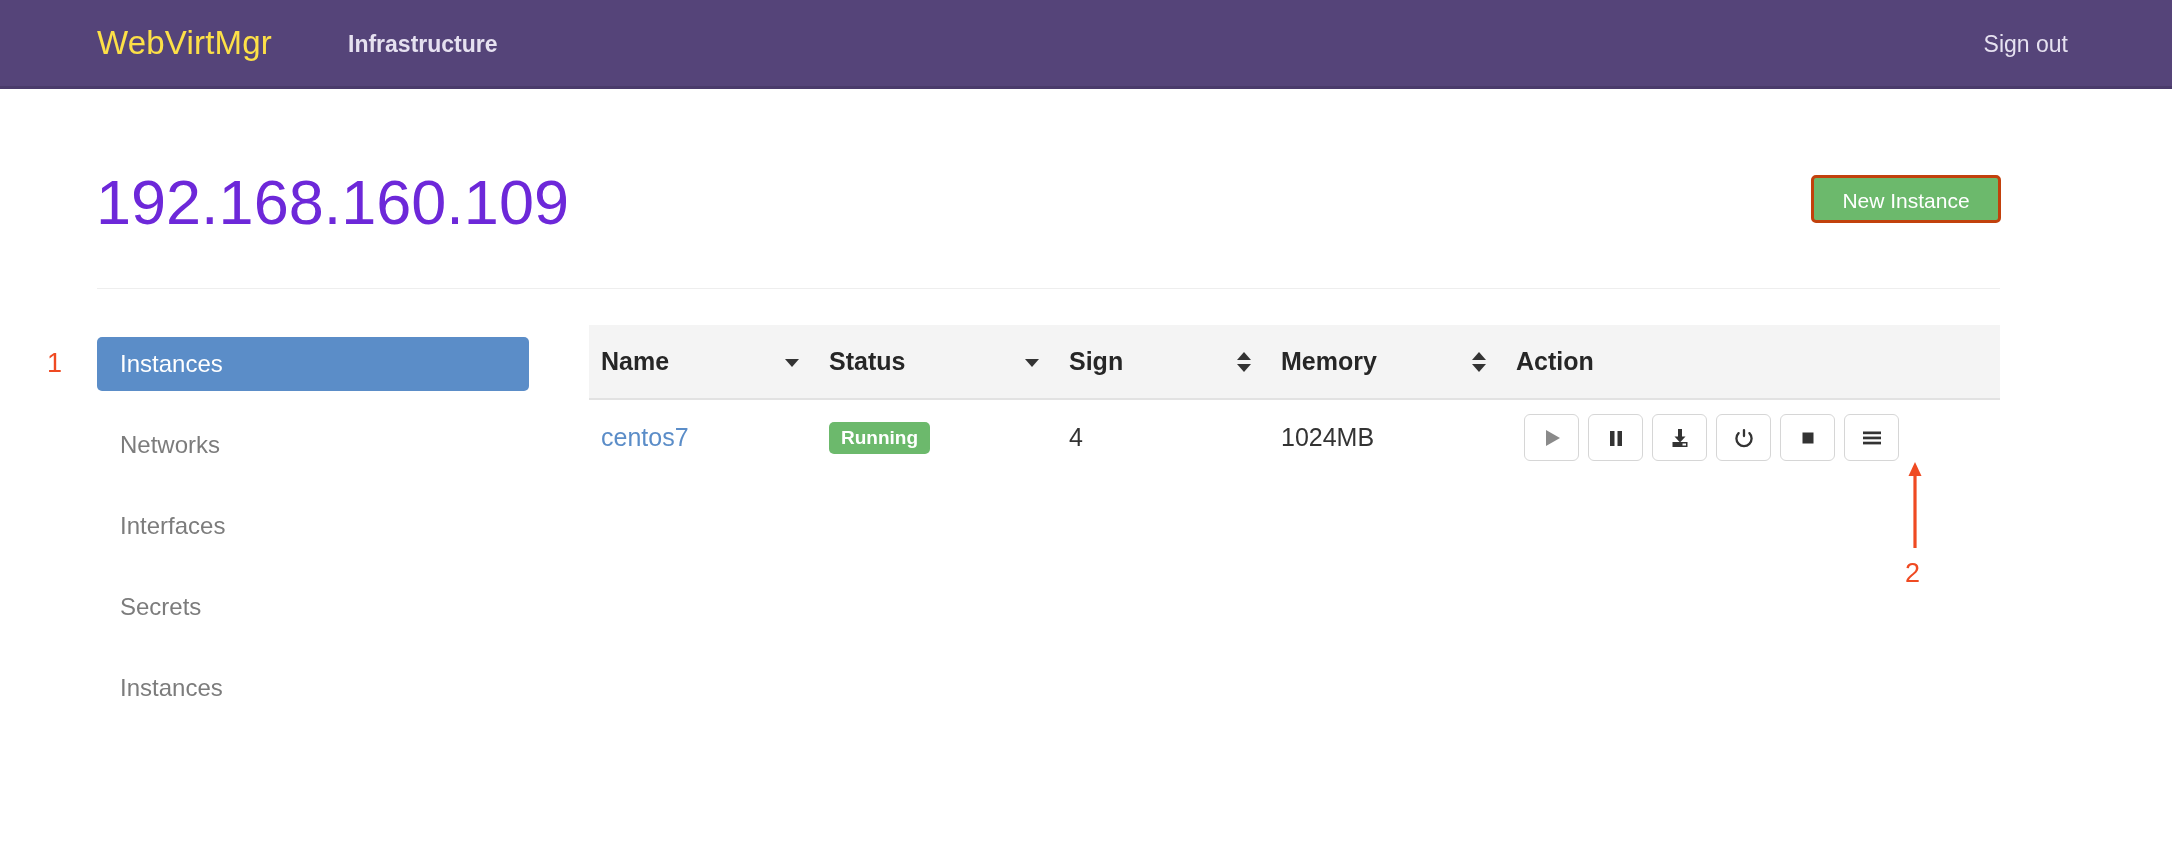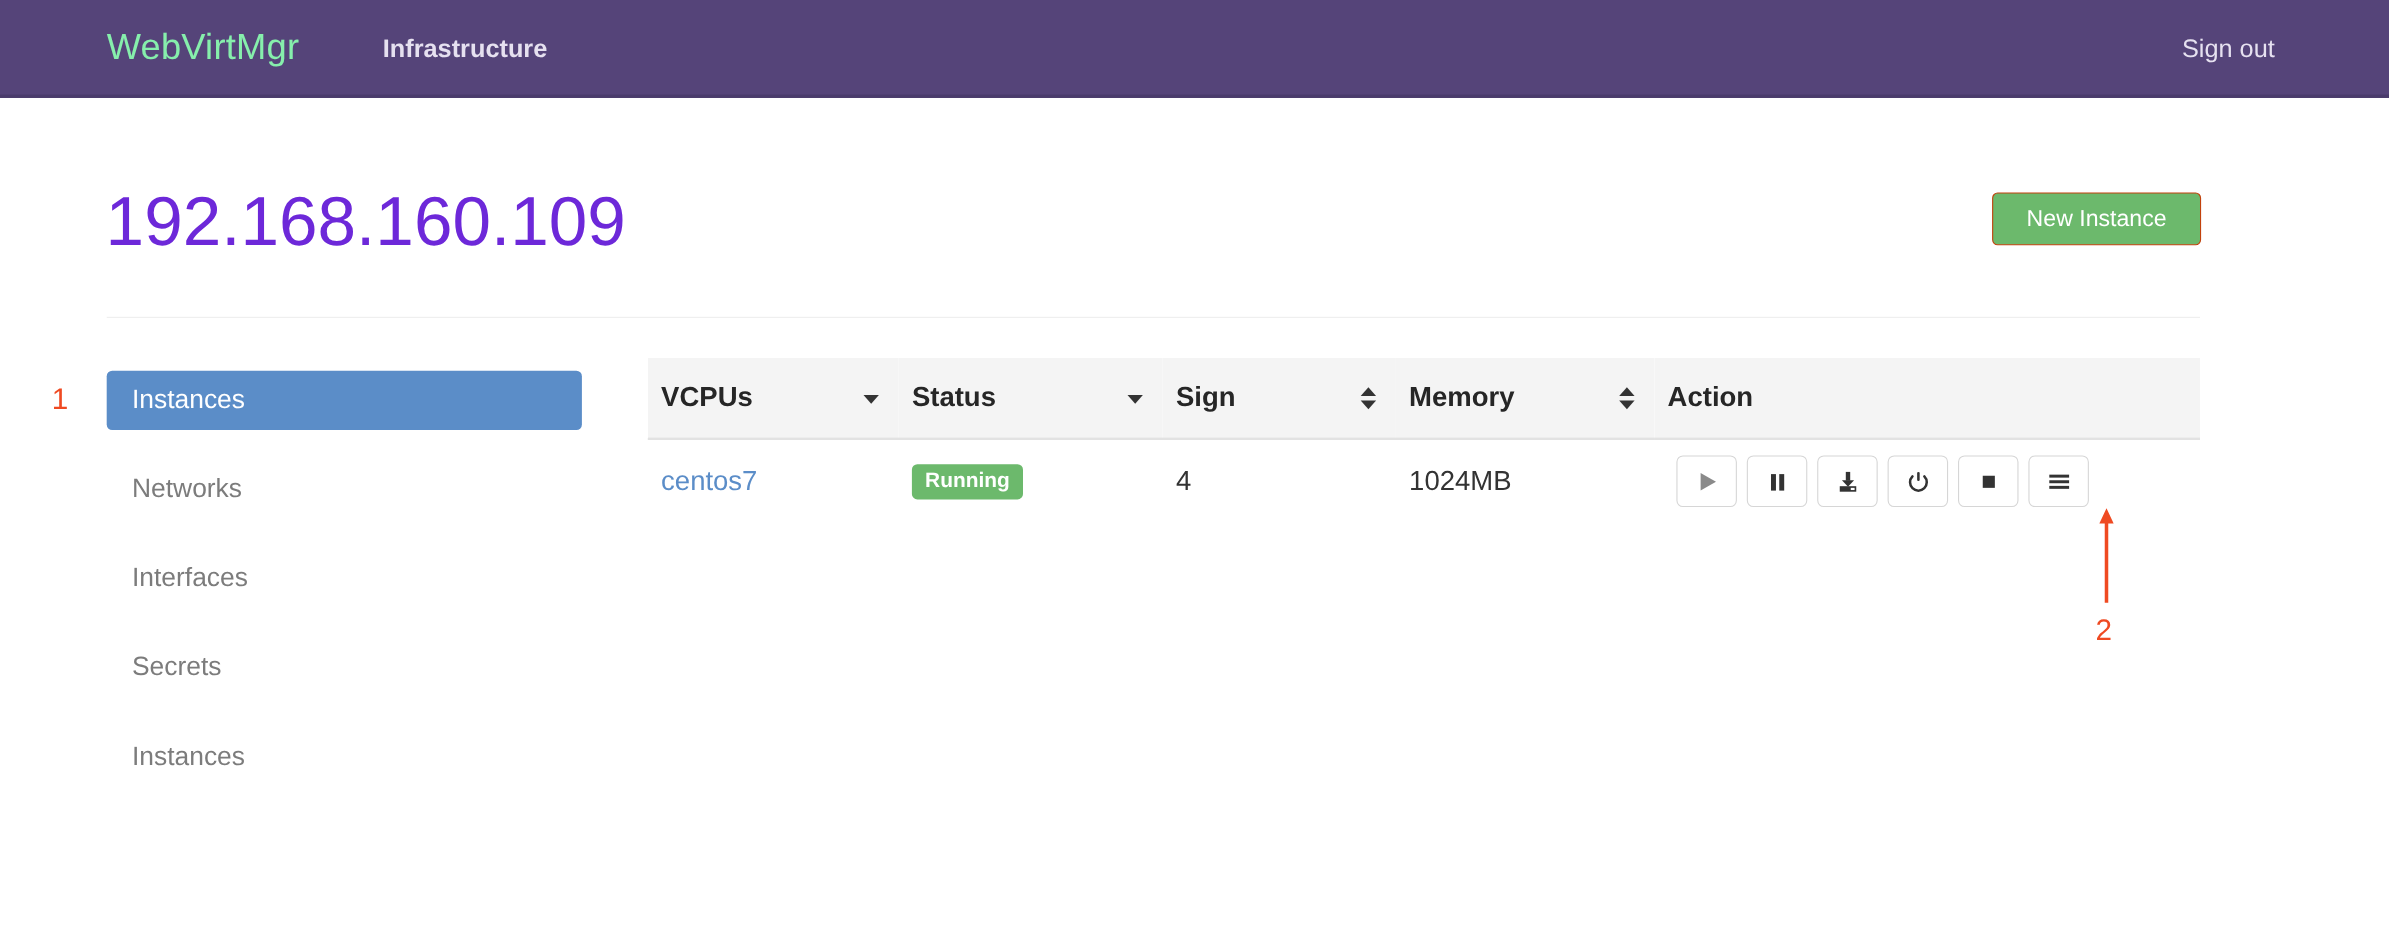--- a/index.html
+++ b/index.html
@@ -24,21 +24,21 @@
     height: 89px;
     background: #554479;
     border-bottom: 3px solid #4a3b6b;
     box-sizing: border-box;
   }
   .navbar-brand {
     position: absolute;
     left: 97px;
     top: 14px;
     font-size: 33px;
-    color: #86efac;
+    color: #fde047;
     line-height: 58px;
     letter-spacing: 0.2px;
     cursor: pointer;
     white-space: nowrap;
   }
   .navbar-link-infra {
     position: absolute;
     left: 348px;
     top: 18px;
     font-size: 23px;
@@ -71,21 +71,21 @@
     margin: 0;
     white-space: nowrap;
   }
   .new-instance-btn {
     position: absolute;
     left: 1811px;
     top: 175px;
     width: 190px;
     height: 48px;
     background: #6cb96c;
-    border: 1px solid #c2410c;
+    border: 3px solid #c2410c;
     border-radius: 5px;
     color: #ffffff;
     font-size: 21px;
     font-family: "Liberation Sans", sans-serif;
     line-height: 46px;
     text-align: center;
     cursor: pointer;
     box-sizing: border-box;
     padding: 0;
   }
@@ -286,21 +286,21 @@
   <div class="sidebar-item">
     <span>Instances</span>
   </div>
 </div>
 
 <div class="table-wrap">
   <table class="inst-table">
     <thead>
       <tr>
         <th class="col-name">
-          <span>VCPUs</span>
+          <span>Name</span>
           <span class="sort-caret">
             <span class="caret-down"></span>
           </span>
         </th>
         <th class="col-status">
           <span>Status</span>
           <span class="sort-caret">
             <span class="caret-down"></span>
           </span>
         </th>

